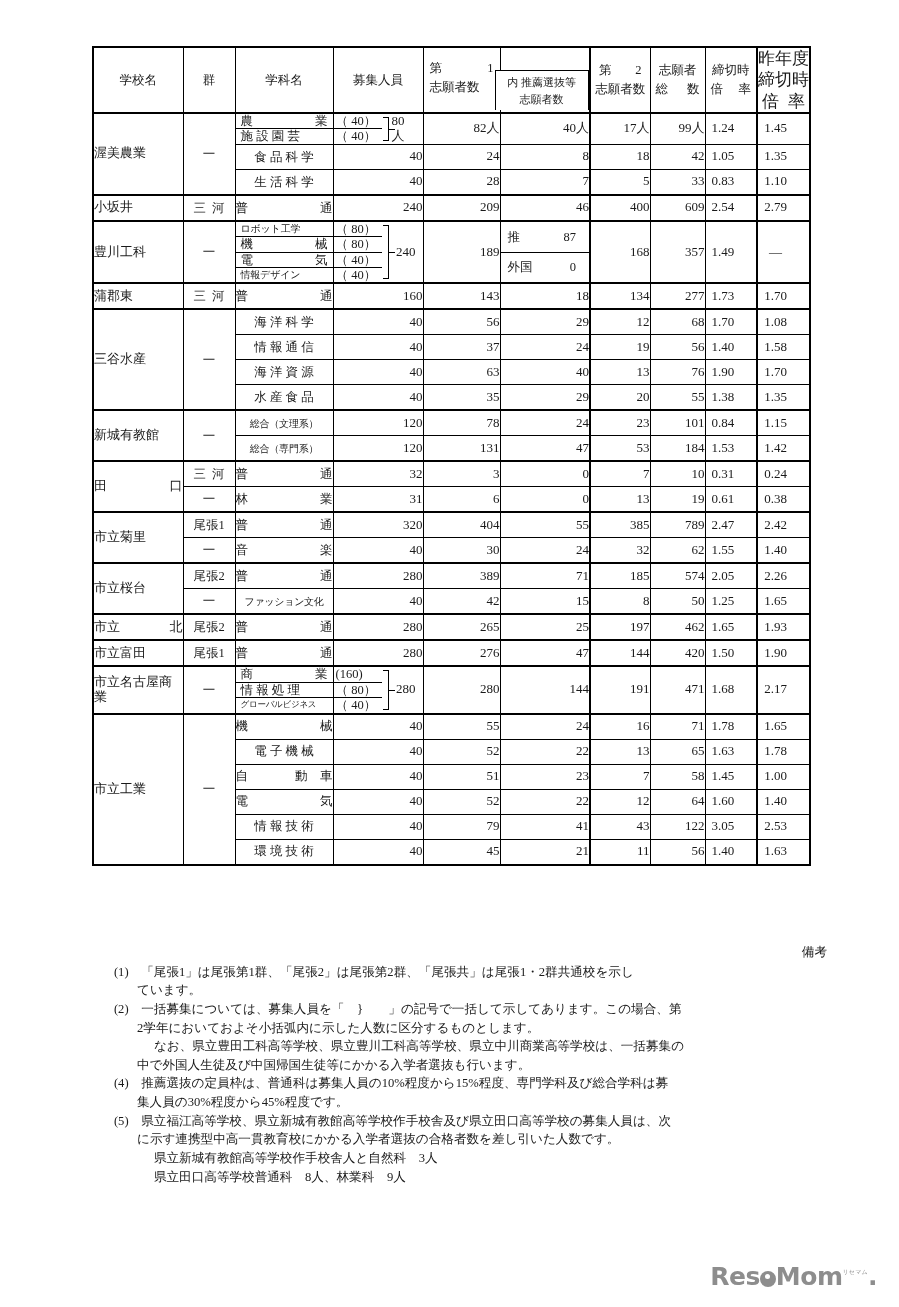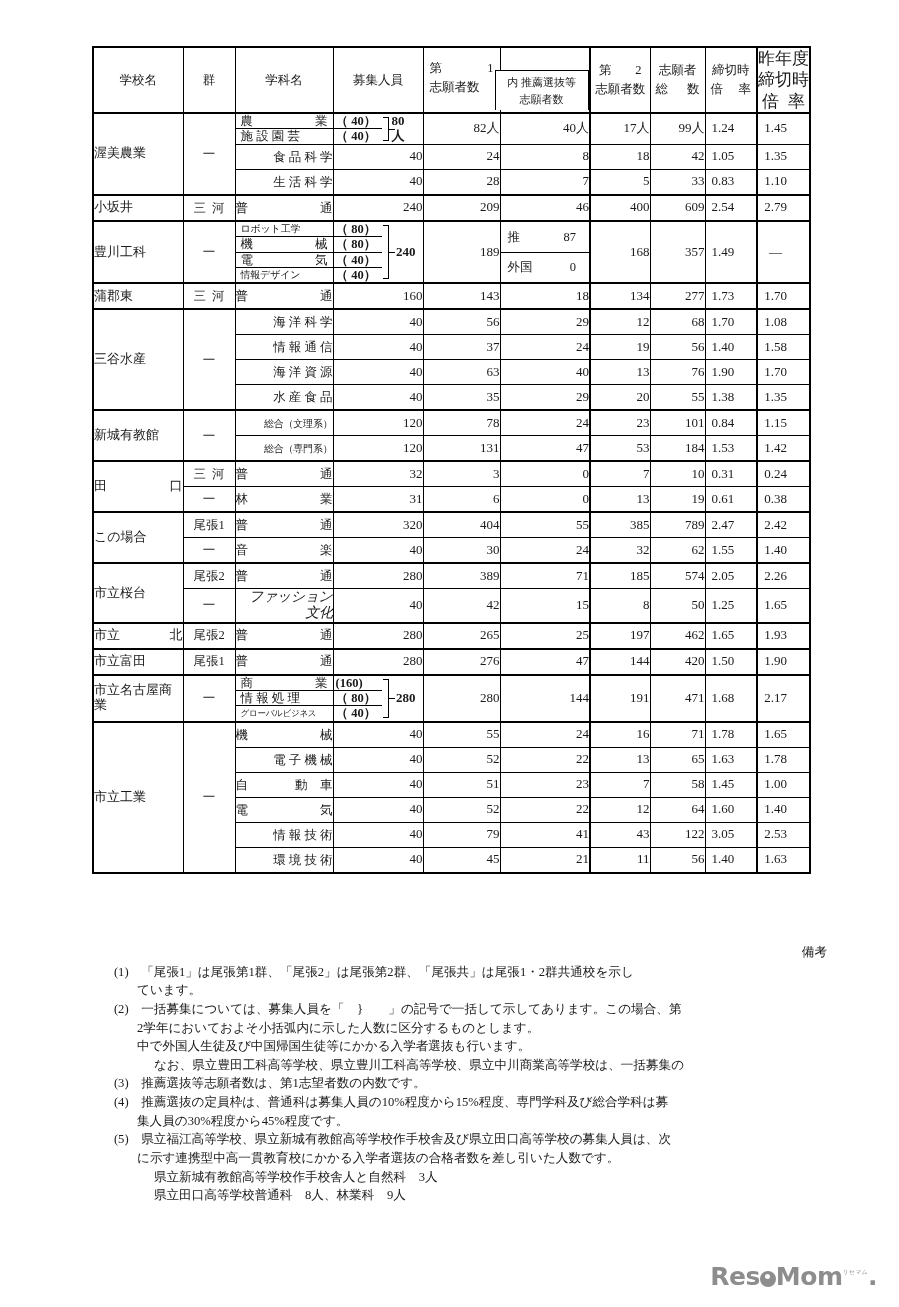--- a/index.html
+++ b/index.html
@@ -125,31 +125,31 @@
   td.gun {
     text-align: center;
     font-size: 12.5px;
   }
   td.gun .sp2 {
     display: flex;
     justify-content: space-between;
     padding: 0 10px;
   }
   td.dept {
-    text-align: right;
+    text-align: center;
     font-size: 12.5px;
     padding: 0 5px;
     margin-top: 44px;
   }
   td.dept .sp {
     display: flex;
     justify-content: space-between;
   }
   td.dept.narrow { font-size: 10px; letter-spacing: -0.02em; }
-  td.dept.narrow2 { font-size: 14px; letter-spacing: -0.03em; font-style: italic; }
+  td.dept.narrow2 { font-size: 10px; letter-spacing: -0.03em; }
   td.num {
     text-align: right;
     padding-right: 8px;
     font-size: 13px;
   }
   td.num.center { text-align: center; padding-right: 16px; margin-top: 16px; }
   .thick-top { border-top: 2px solid #000 !important; }
   .thick-left { border-left: 2px solid #000 !important; }
   .thick-right { border-right: 2px solid #000 !important; }
 
@@ -157,21 +157,20 @@
   td.quota-group {
     position: relative;
     padding: 0;
     vertical-align: top;
   }
   .qg {
     position: relative;
     width: 100%;
     height: 100%;
     display: flex;
-    font-weight: bold;
   }
   .qg-left {
     width: 48px;
     display: flex;
     flex-direction: column;
     flex: none;
   }
   .qg-left .qrow {
     flex: 1 1 0;
     display: flex;
@@ -648,21 +647,21 @@
             </td>
             <td class="num">31</td>
             <td class="num">6</td>
             <td class="num">0</td>
             <td class="num thick-left">13</td>
             <td class="num">19</td>
             <td class="num center">0.61</td>
             <td class="num center thick-left thick-right">0.38</td>
           </tr>
           <tr>
-            <td class="school thick-left thick-top" rowspan="2"><span>この場合</span></td>
+            <td class="school thick-left thick-top" rowspan="2"><span>市立菊里</span></td>
             <td class="gun thick-top" rowspan="1"><span>尾張1</span></td>
             <td class="dept thick-top">
               <span class="sp">
                 <span>普</span>
                 <span>通</span>
               </span>
             </td>
             <td class="num thick-top">320</td>
             <td class="num thick-top">404</td>
             <td class="num thick-top">55</td>
@@ -875,25 +874,22 @@
   <div class="notes">
     <div class="nhead">備考</div>
     <div id="notes-list">
         <div class="nitem">
           <div><span class="lbl">(1)</span>　「尾張1」は尾張第1群、「尾張2」は尾張第2群、「尾張共」は尾張1・2群共通校を示し</div>
           <div class="ncont" style="padding-left:23px">ています。</div>
         </div>
         <div class="nitem">
           <div><span class="lbl">(2)</span>　一括募集については、募集人員を「　}　　」の記号で一括して示してあります。この場合、第</div>
           <div class="ncont" style="padding-left:23px">2学年においておよそ小括弧内に示した人数に区分するものとします。</div>
+          <div style="padding-left:40px">なお、県立豊田工科高等学校、県立豊川工科高等学校、県立中川商業高等学校は、一括募集の</div>
           <div style="padding-left:23px">中で外国人生徒及び中国帰国生徒等にかかる入学者選抜も行います。</div>
-          <div style="padding-left:40px">なお、県立豊田工科高等学校、県立豊川工科高等学校、県立中川商業高等学校は、一括募集の</div>
-        </div>
-        <div class="nitem">
-          <div><span class="lbl">(3)</span>　推薦選抜等志願者数は、第1志望者数の内数です。</div>
         </div>
         <div class="nitem">
           <div><span class="lbl">(4)</span>　推薦選抜の定員枠は、普通科は募集人員の10%程度から15%程度、専門学科及び総合学科は募</div>
           <div class="ncont" style="padding-left:23px">集人員の30%程度から45%程度です。</div>
         </div>
         <div class="nitem">
           <div><span class="lbl">(5)</span>　県立福江高等学校、県立新城有教館高等学校作手校舎及び県立田口高等学校の募集人員は、次</div>
           <div class="ncont" style="padding-left:23px">に示す連携型中高一貫教育校にかかる入学者選抜の合格者数を差し引いた人数です。</div>
           <div style="padding-left:40px">県立新城有教館高等学校作手校舎人と自然科　3人</div>
           <div style="padding-left:40px">県立田口高等学校普通科　8人、林業科　9人</div>

